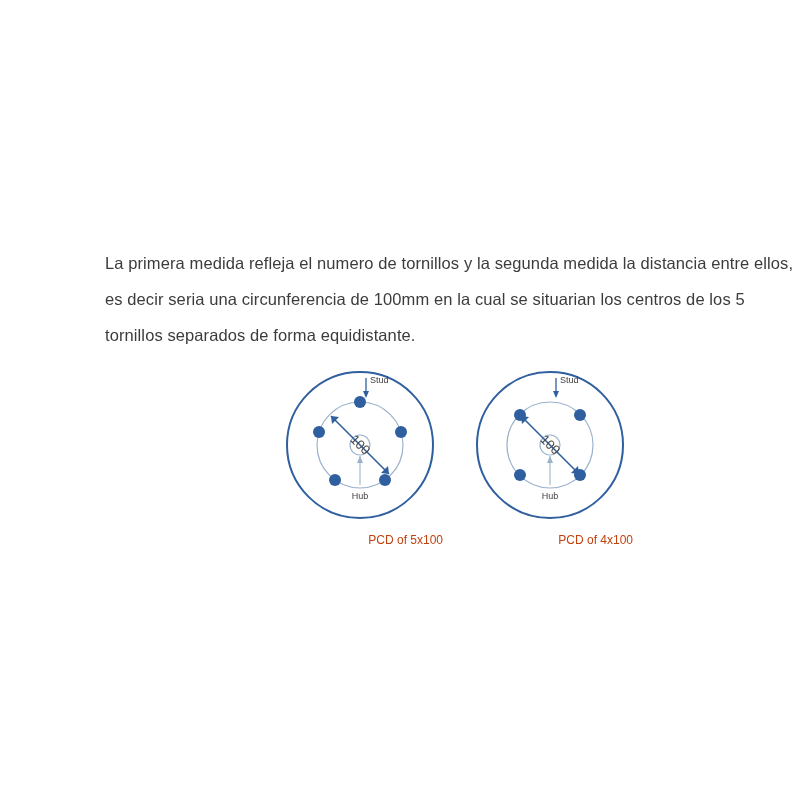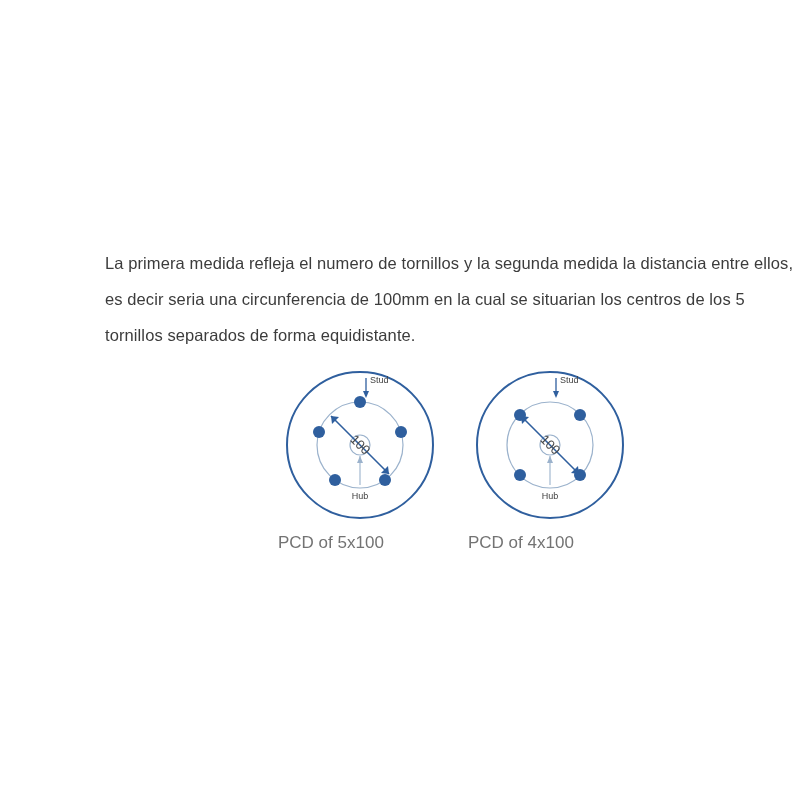--- a/index.html
+++ b/index.html
@@ -43,23 +43,23 @@
     width: 165px;
     height: 210px;
   }
   .wheel-left { left: 0px; }
   .wheel-right { left: 190px; }
   .caption {
     position: absolute;
     left: 0;
     right: 0;
     top: 178px;
-    text-align: left;
-    font-size: 17px;
-    color: #737373;
+    text-align: right;
+    font-size: 12px;
+    color: #c2410c;
   }
   svg { display: block; }
   .lbl {
     font-family: "Liberation Sans", sans-serif;
     font-size: 9px;
     fill: #3f3f3f;
   }
   .lbl-pcd {
     font-family: "Liberation Sans", sans-serif;
     font-size: 13px;

